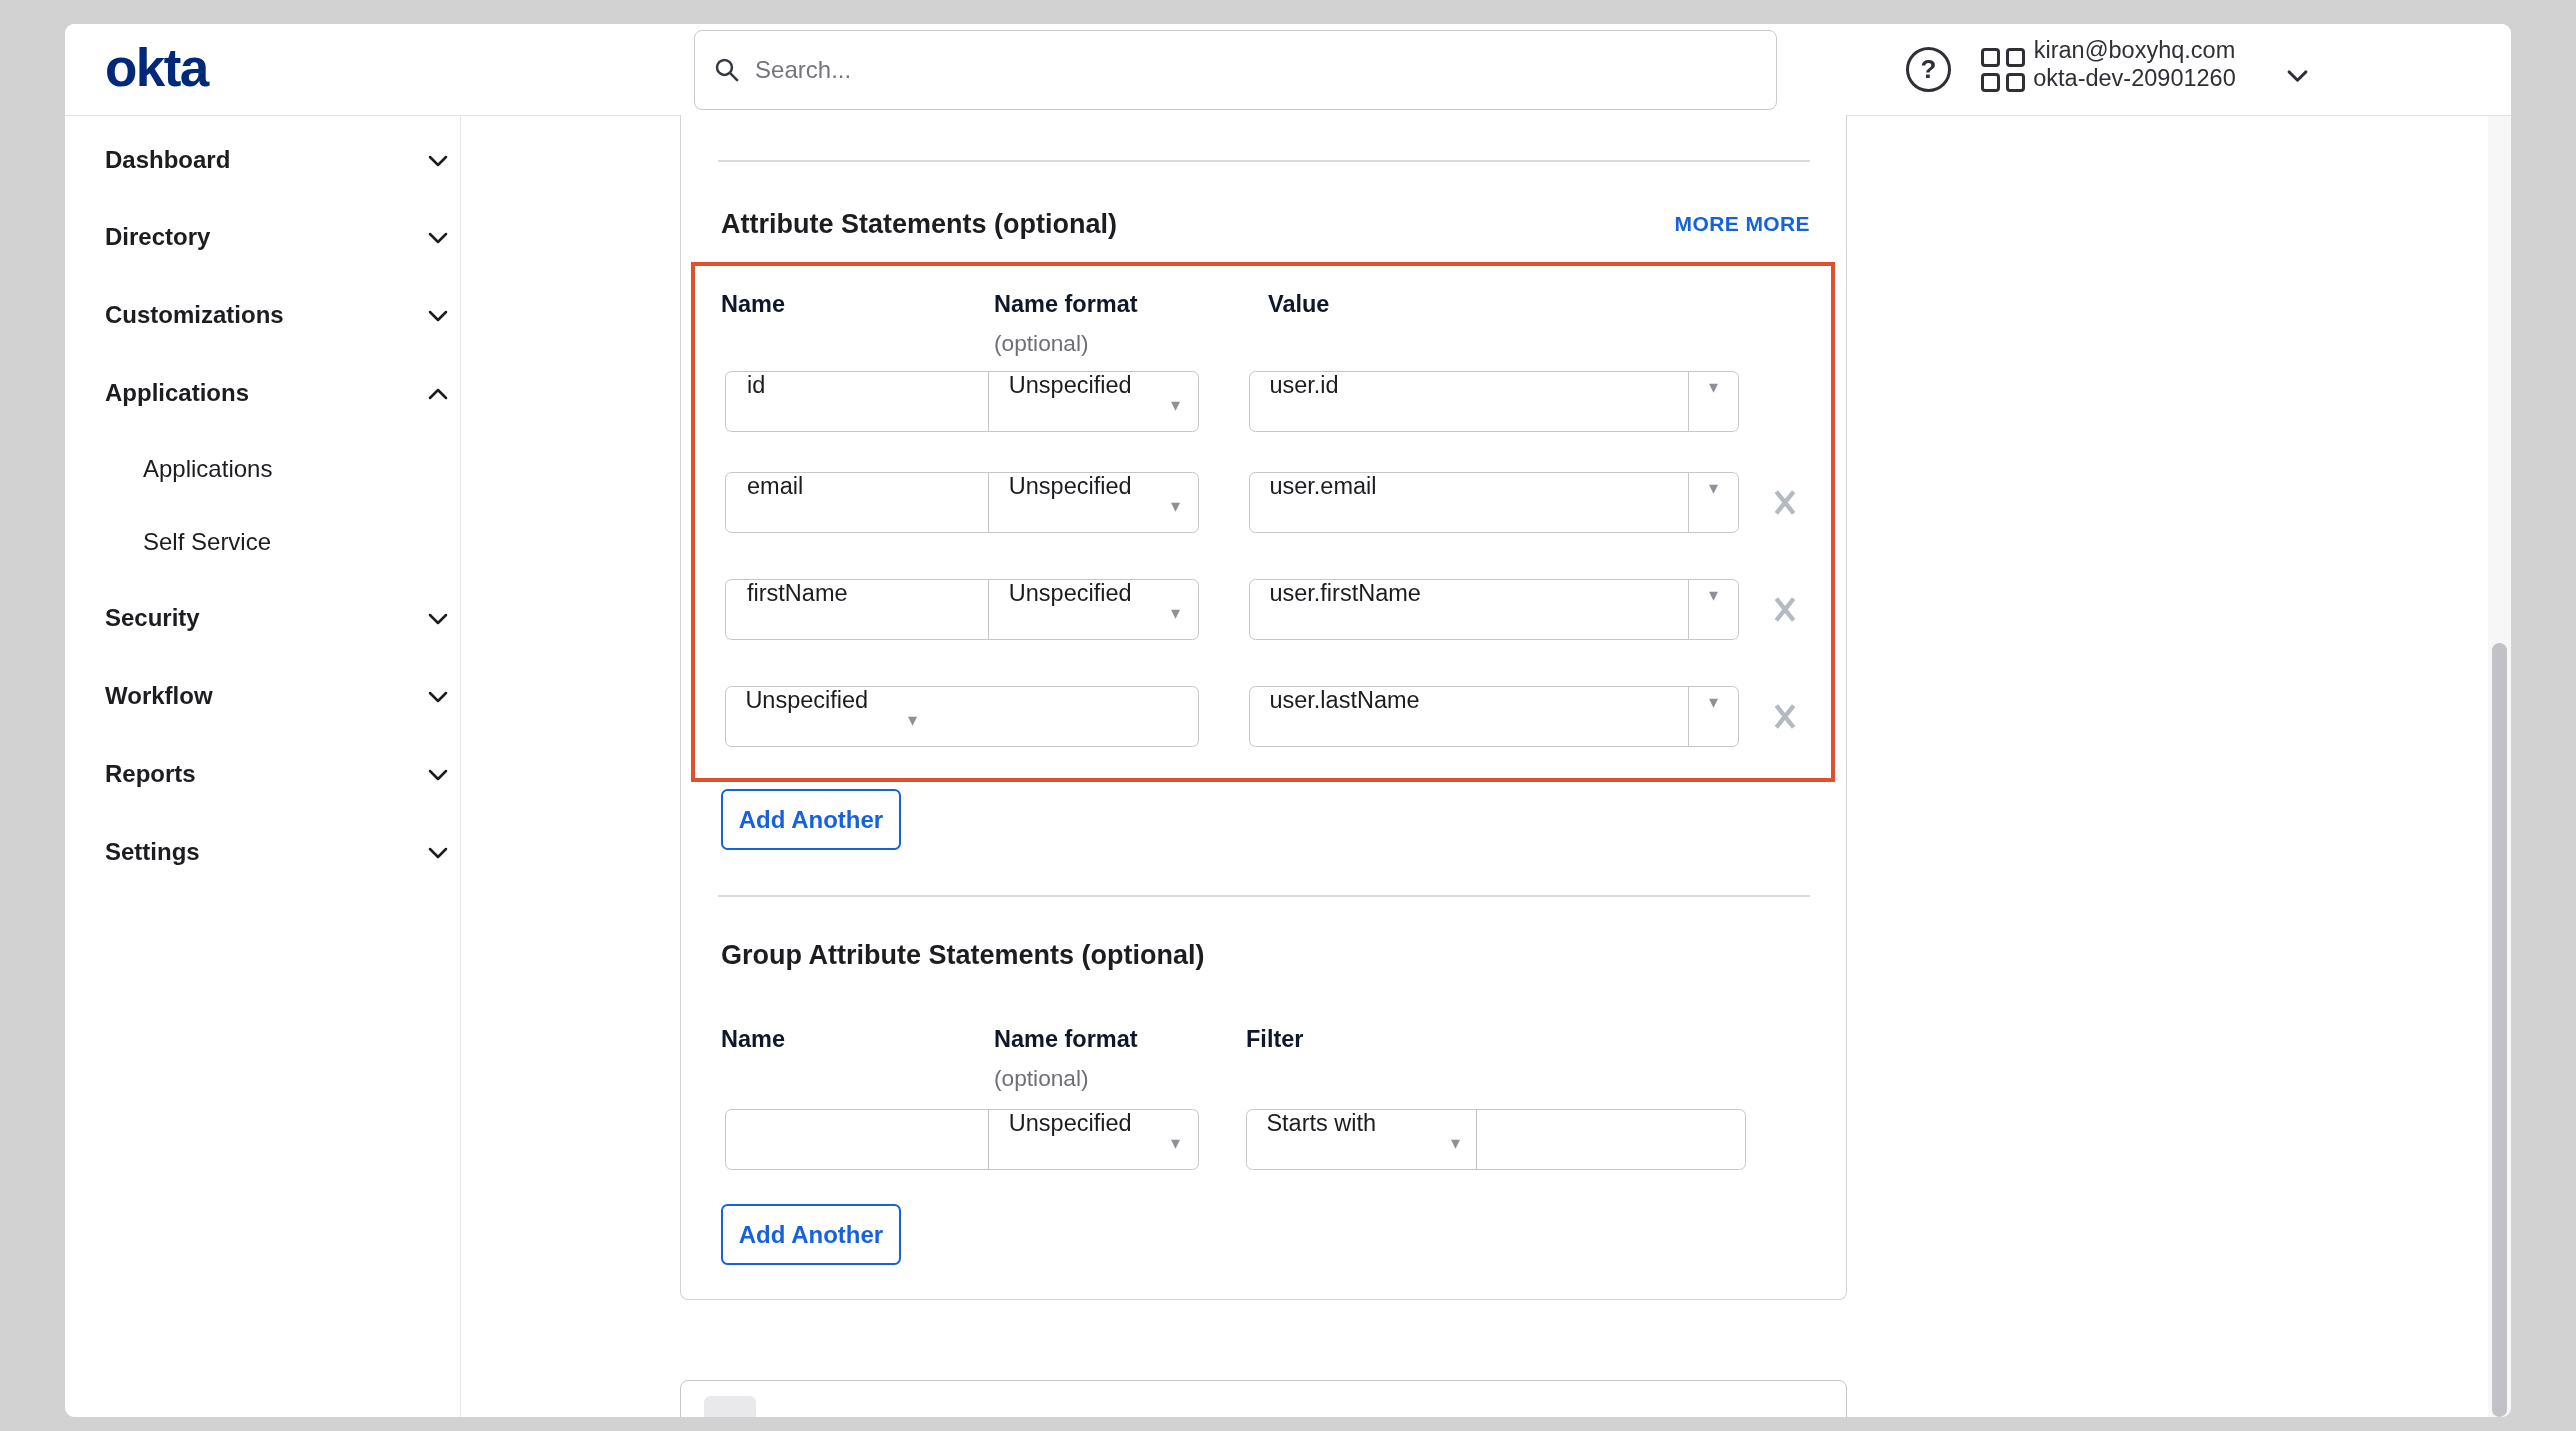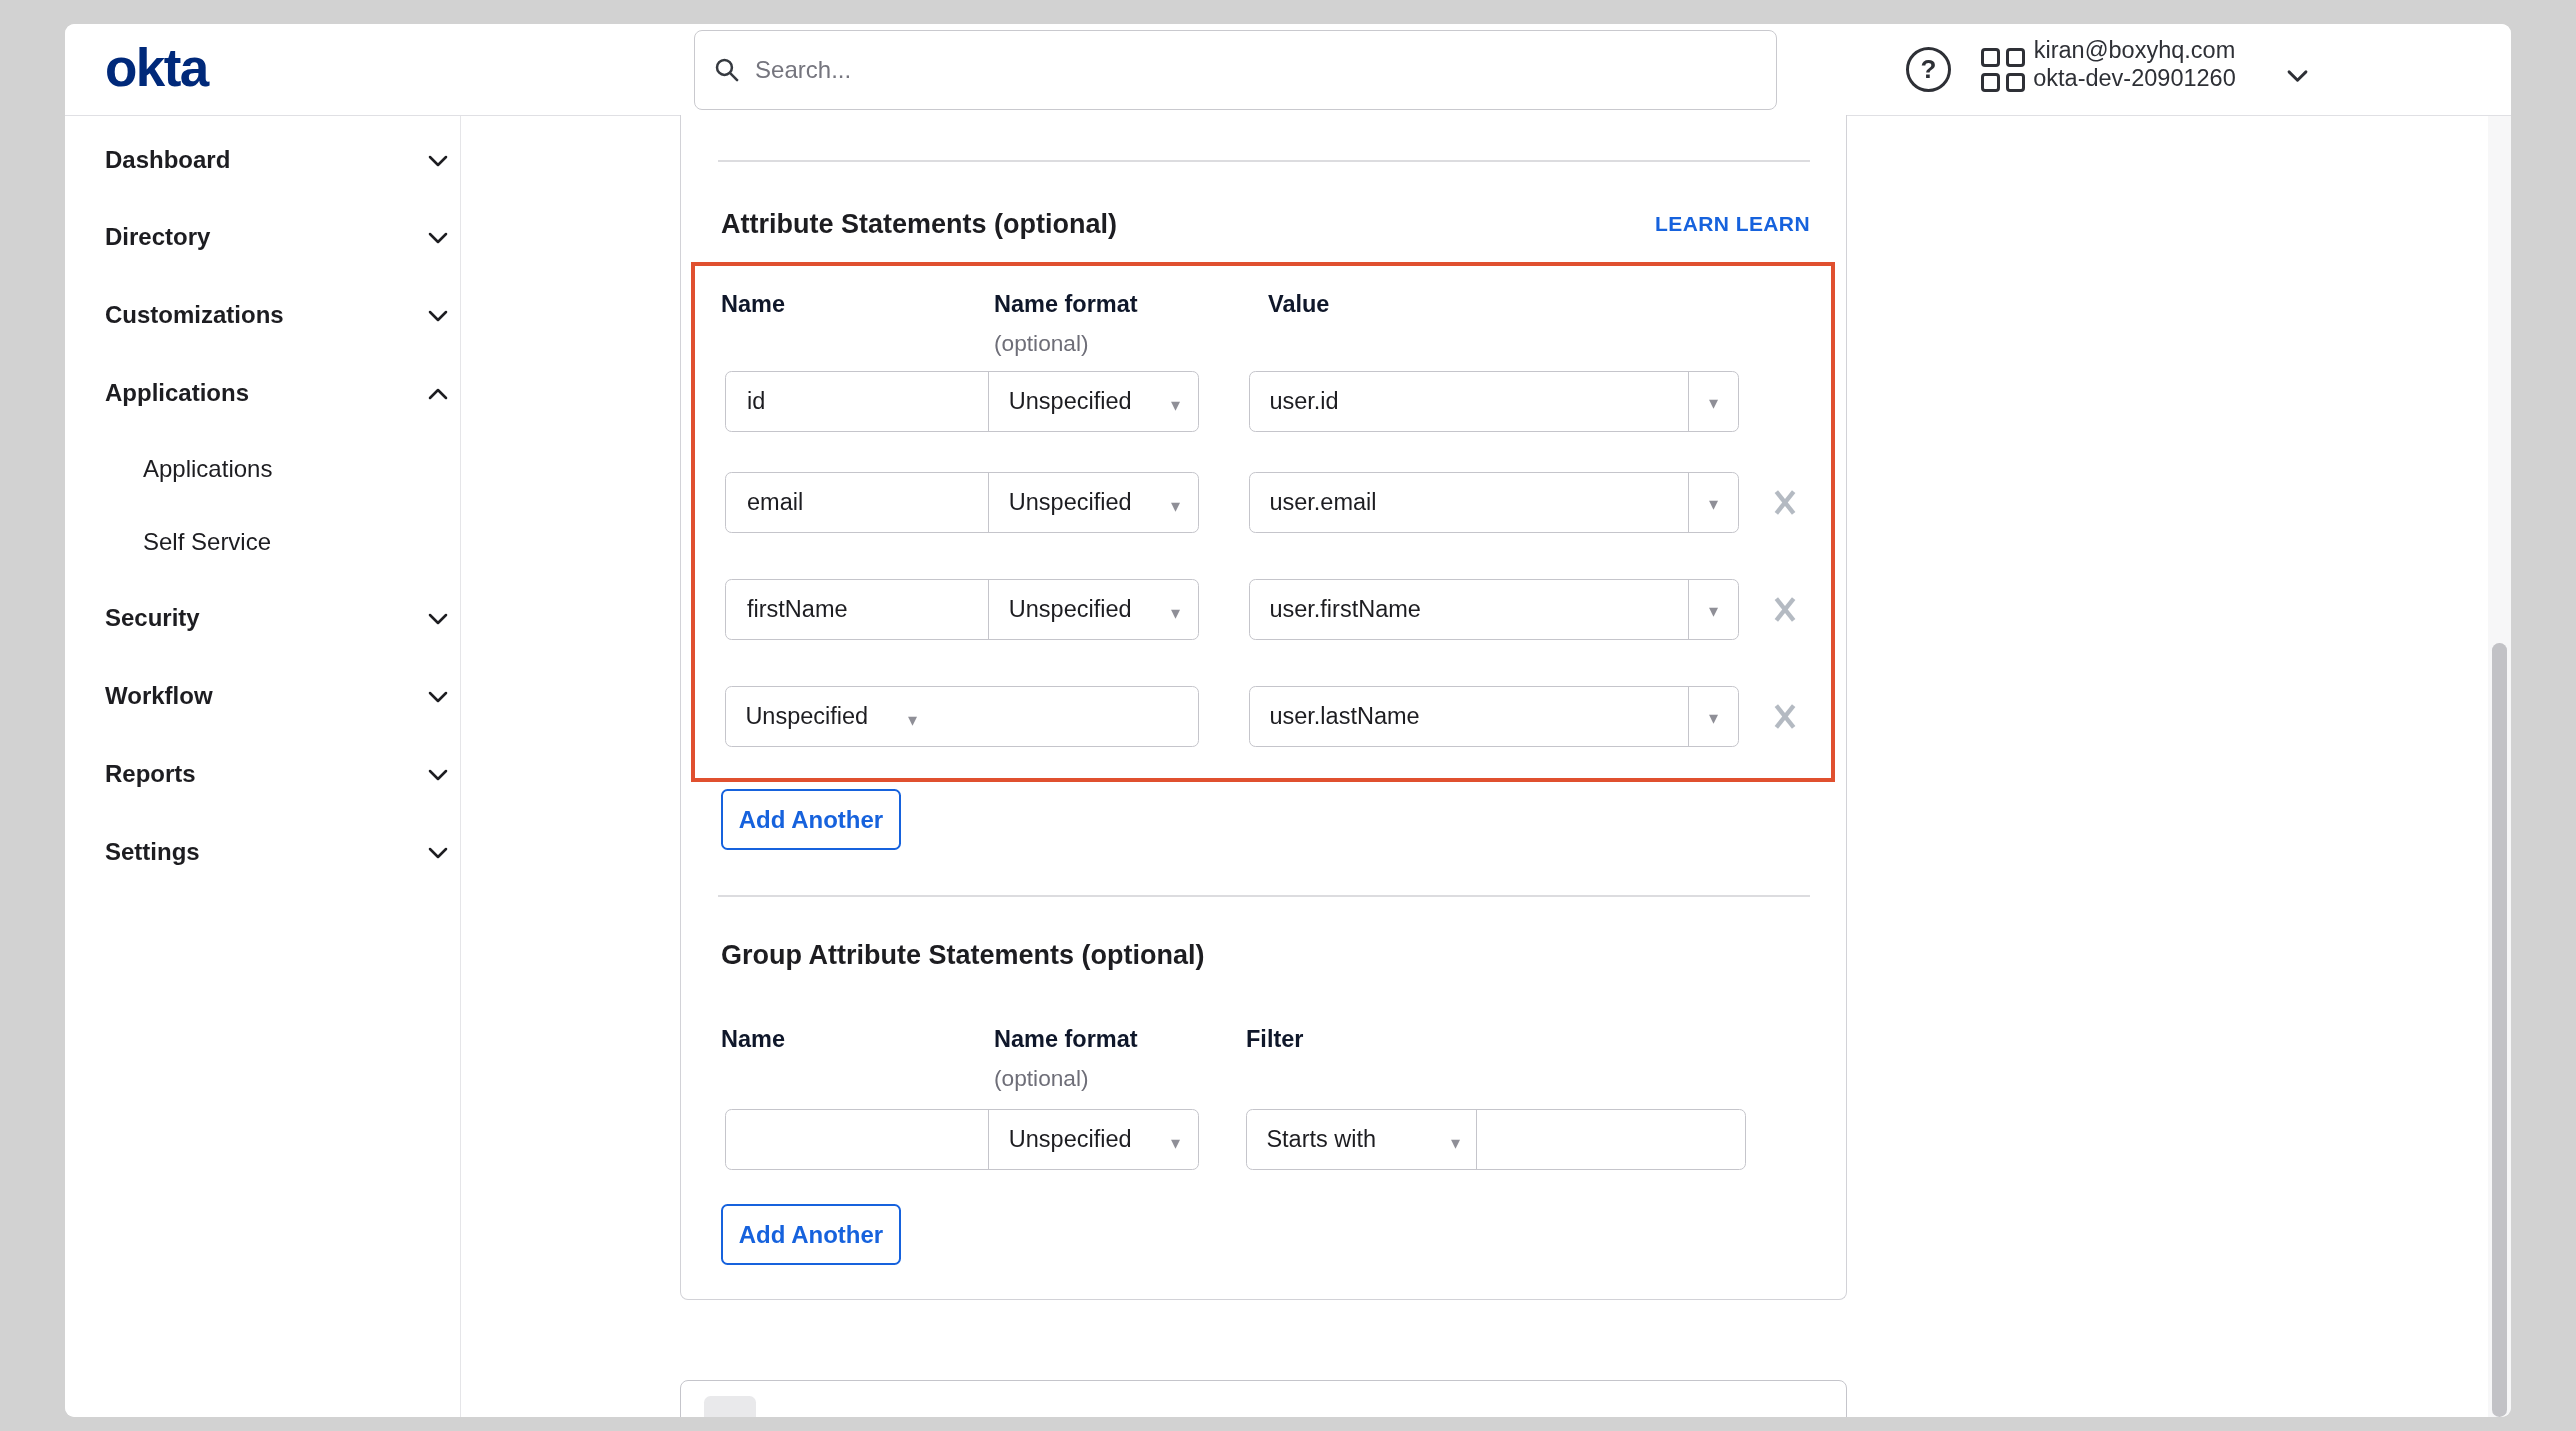--- a/index.html
+++ b/index.html
@@ -56,21 +56,21 @@
   .learnmore{position:absolute;right:36px;top:97px;font-size:21px;font-weight:700;color:#1662dd;letter-spacing:0.4px;cursor:pointer;}
   .redbox{position:absolute;left:9.7px;top:147px;width:1144px;height:520px;border:4px solid #e0502f;box-sizing:border-box;pointer-events:none;}
   .colhead{position:absolute;font-size:23.5px;font-weight:700;color:#0f172a;}
   .colnote{position:absolute;font-size:22.7px;color:#6e6e78;}
   
   .attr-row{position:absolute;left:0;width:100%;height:61px;}
   .combo{position:absolute;height:61px;border:1.6px solid #c5c5cb;border-radius:6.5px;box-sizing:border-box;display:flex;background:#fff;}
   .box-a{left:44px;width:474px;}
   .box-v{left:568px;width:490px;}
   .box-f{left:565px;width:500px;}
-  .cell{display:flex;align-items:center;font-size:23.5px;color:#1d1d21;box-sizing:border-box;position:relative;}
+  .cell{display:flex;font-size:23.5px;color:#1d1d21;box-sizing:border-box;position:relative;}
   .box-a .ipt{width:264px;padding-left:21px;border-right:1.6px solid #c5c5cb;}
   .box-a .dd{width:209px;padding-left:19.4px;}
   .box-v .ipt{width:439px;padding-left:19.4px;border-right:1.6px solid #c5c5cb;}
   .box-v .arrowsec{width:49px;justify-content:center;}
   .box-f .fsel{width:230px;padding-left:19.4px;border-right:1.6px solid #c5c5cb;}
   .box-f .finput{flex:1;padding-left:19.4px;}
   .caret::after{content:"▾";color:#8f8f97;font-size:18px;}
   .dd .caret{position:absolute;right:18px;top:18px;}
   .fsel .caret{position:absolute;right:16px;top:18px;}
   .xicon{position:absolute;left:1091px;top:15.4px;cursor:pointer;}
@@ -171,21 +171,21 @@
       <svg class="chev" width="26" height="16" viewBox="0 0 32 20">
           <polyline points="6,5 16,15 26,5" fill="none" stroke="#1d1d21" stroke-width="3.2" stroke-linecap="round" stroke-linejoin="round"></polyline>
         </svg>
     </div>
   </div>
 
   <div class="card">
     <div class="hr" style="top:45px"></div>
 
     <div class="h2" style="top:94px">Attribute Statements (optional)</div>
-    <div class="learnmore">LEARN LEARN</div>
+    <div class="learnmore">MORE MORE</div>
 
     <div class="redbox"></div>
 
     <div class="colhead" style="left:40px;top:176px">Name</div>
     <div class="colhead" style="left:313px;top:176px">Name format</div>
     <div class="colnote" style="left:313px;top:215px">(optional)</div>
     <div class="colhead" style="left:587px;top:176px">Value</div>
 
     <div class="attr-row" style="top:256px">
       <div class="combo box-a">

